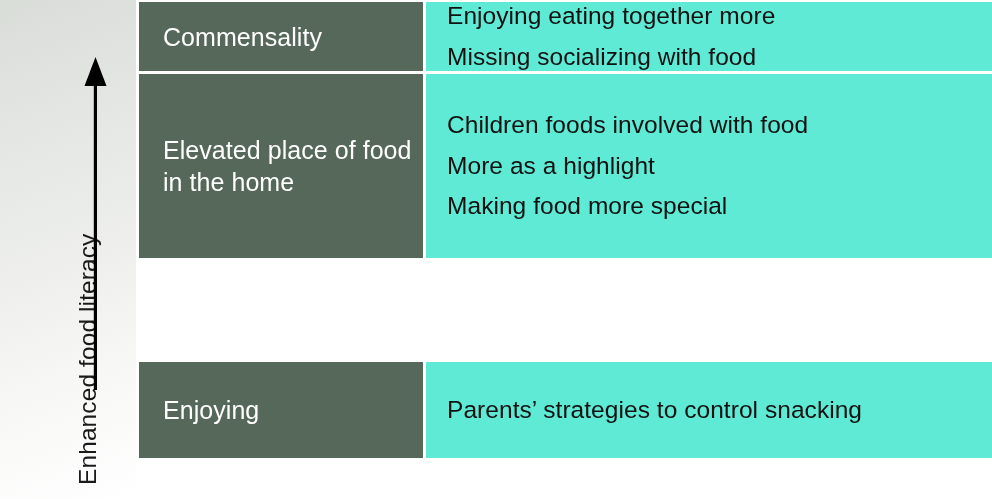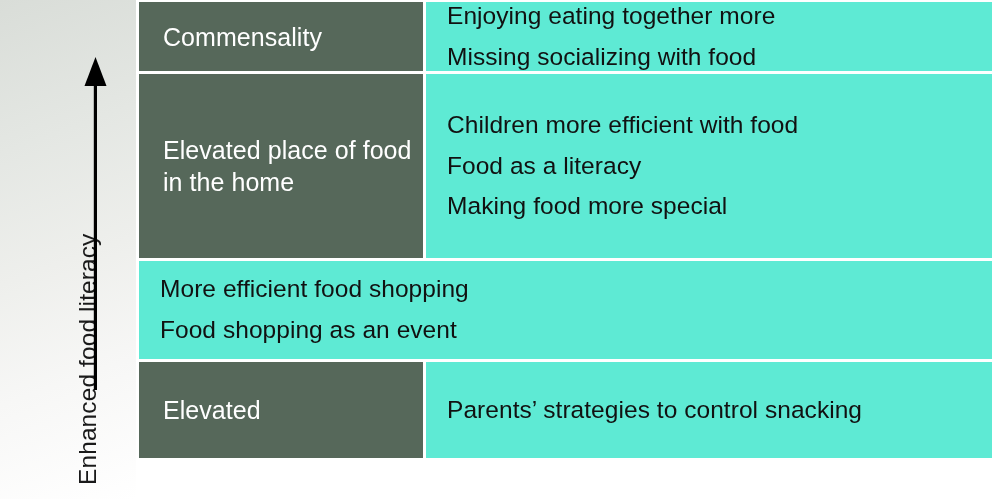--- a/index.html
+++ b/index.html
@@ -146,36 +146,32 @@
         <span class="item-line">Enjoying eating together more</span>
         <span class="item-line">Missing socializing with food</span>
       </div>
     </div>
 
     <div class="row r2">
       <div class="theme-cell">
         <span class="theme-label">Elevated place of food in the home</span>
       </div>
       <div class="items-cell">
-        <span class="item-line">Children more efficient with food</span>
-        <span class="item-line">Food as a literacy</span>
+        <span class="item-line">Children foods involved with food</span>
+        <span class="item-line">More as a highlight</span>
         <span class="item-line">Making food more special</span>
       </div>
     </div>
 
     <div class="row r3">
-      <div class="items-cell">
-        <span class="item-line">More efficient food shopping</span>
-        <span class="item-line">Food shopping as an event</span>
-      </div>
     </div>
 
     <div class="row r4">
       <div class="theme-cell">
-        <span class="theme-label">Elevated</span>
+        <span class="theme-label">Enjoying</span>
       </div>
       <div class="items-cell">
         <span class="item-line">Parents’ strategies to control snacking</span>
       </div>
     </div>
 
   </div>
 
 </div>
 

